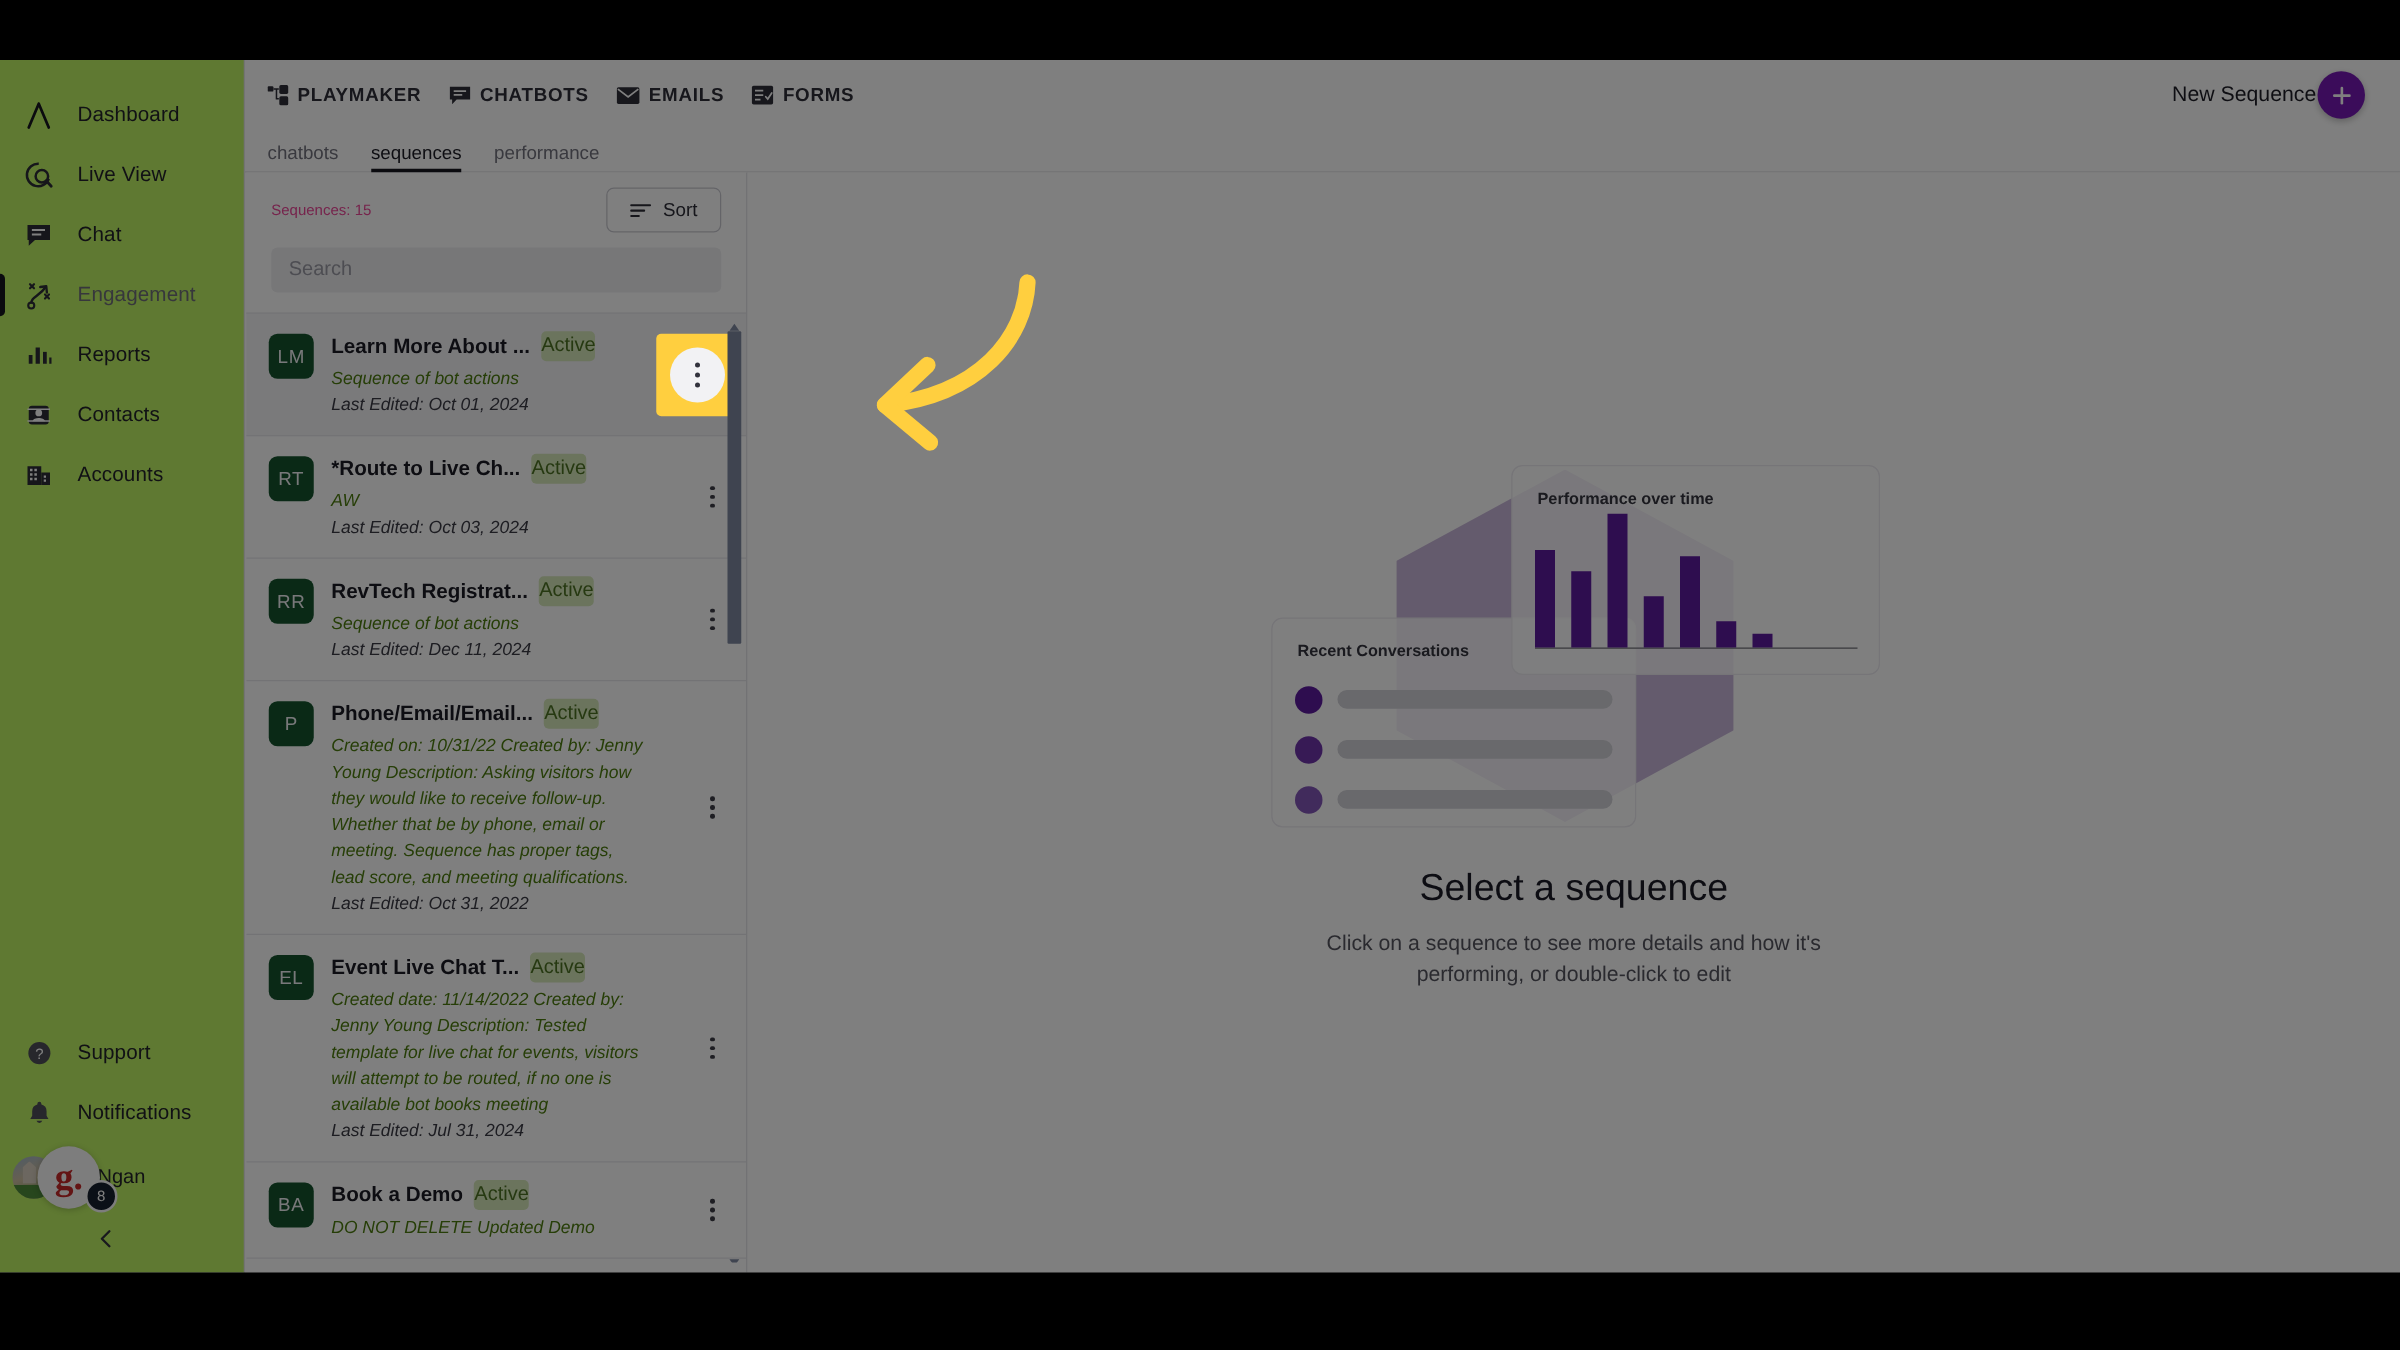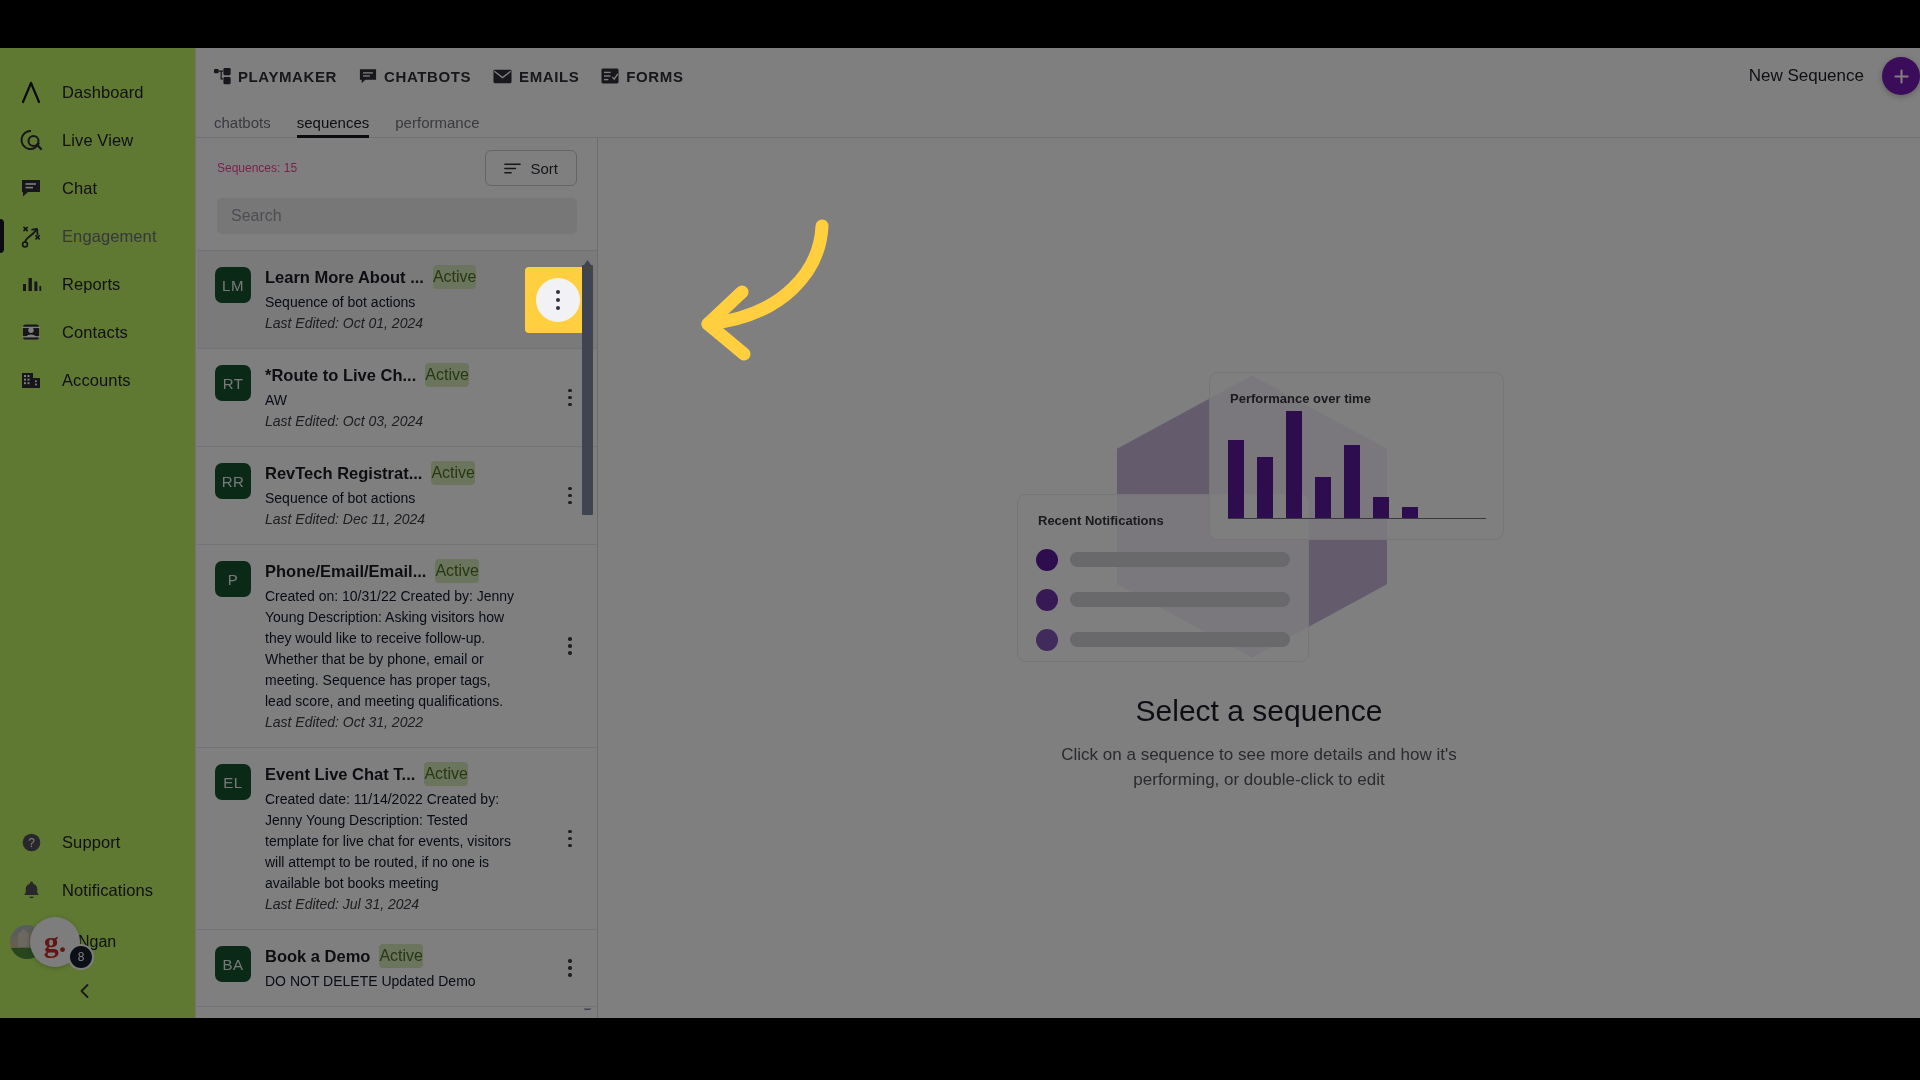--- a/index.html
+++ b/index.html
@@ -120,21 +120,21 @@
   }
   .prodtabs { display: flex; align-items: center; gap: 22px; padding-left: 18px; }
   .prodtab {
     display: flex; align-items: center; gap: 7px;
     font-size: 15px; font-weight: bold; letter-spacing: .6px;
     color: #2e2e38; cursor: pointer;
   }
   .prodtab .pt-ico { display: flex; align-items: center; }
   .newseq {
     margin-left: auto; display: flex; align-items: center;
-    gap: 18px; 
+    gap: 1px; padding-right: 28px;
   }
   .newseq-lbl { font-size: 17px; color: #1d1d26; cursor: pointer; }
   .newseq-btn {
     width: 38px; height: 38px; border-radius: 50%;
     background: #7719b5;
     display: flex; align-items: center; justify-content: center;
     cursor: pointer;
     box-shadow: 0 2px 6px rgba(0,0,0,.25);
   }
 
@@ -211,21 +211,21 @@
     font-size: 16.5px; font-weight: bold; color: #1b1b24;
     white-space: nowrap; overflow: hidden; text-overflow: ellipsis;
     max-width: 178px;
   }
   .seq-badge {
     background: #d7e8bb; color: #4c7223;
     font-size: 16px; padding: 3px 0; border-radius: 4px;
     white-space: nowrap;
   }
   .seq-desc {
-    font-size: 14px; color: #0f172a;
+    font-size: 14px; font-style: italic; color: #4d7c0f;
     line-height: 1.5; margin-top: 3px;
   }
   .seq-edited {
     font-size: 14px; font-style: italic; color: #3b3b45;
     line-height: 1.5;
   }
   .kebab {
     position: absolute; right: 16px; top: 50%;
     transform: translateY(-50%);
     width: 22px; height: 30px;
@@ -675,21 +675,21 @@
         </span>
       </div>
     </div>
   </div>
 
   <div id="empty">
     <div class="illus">
       <span class="hexa"></span>
 
       <span class="card card-conv">
-        <span class="card-h">Recent Notifications</span>
+        <span class="card-h">Recent Conversations</span>
         <span class="convrows">
           <span class="convrow">
             <span class="convdot" style="background:#5c1a9e"></span>
             <span class="convbar"></span>
           </span>
           <span class="convrow">
             <span class="convdot" style="background:#6f35ab"></span>
             <span class="convbar"></span>
           </span>
           <span class="convrow">

